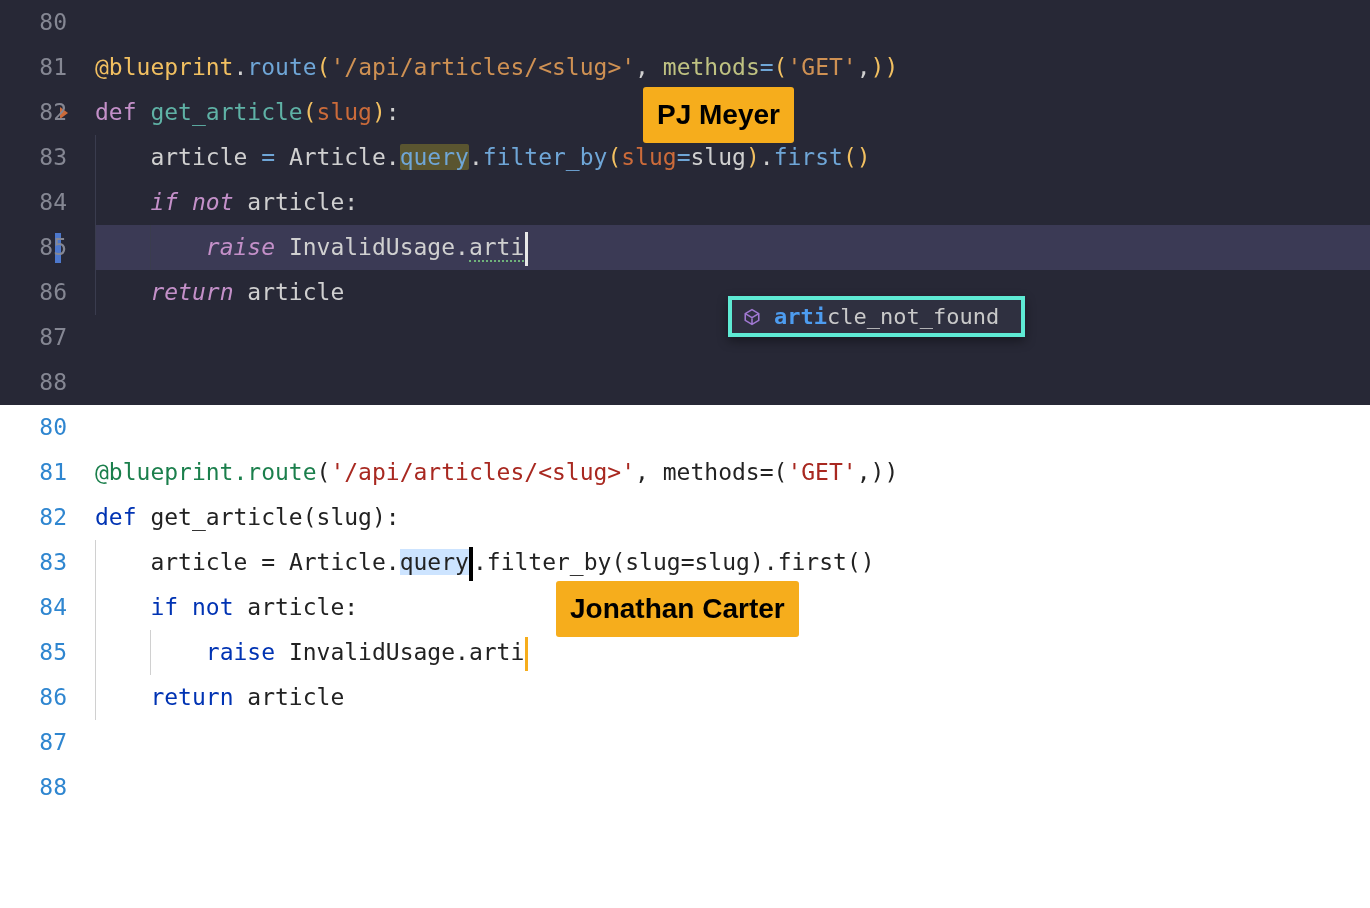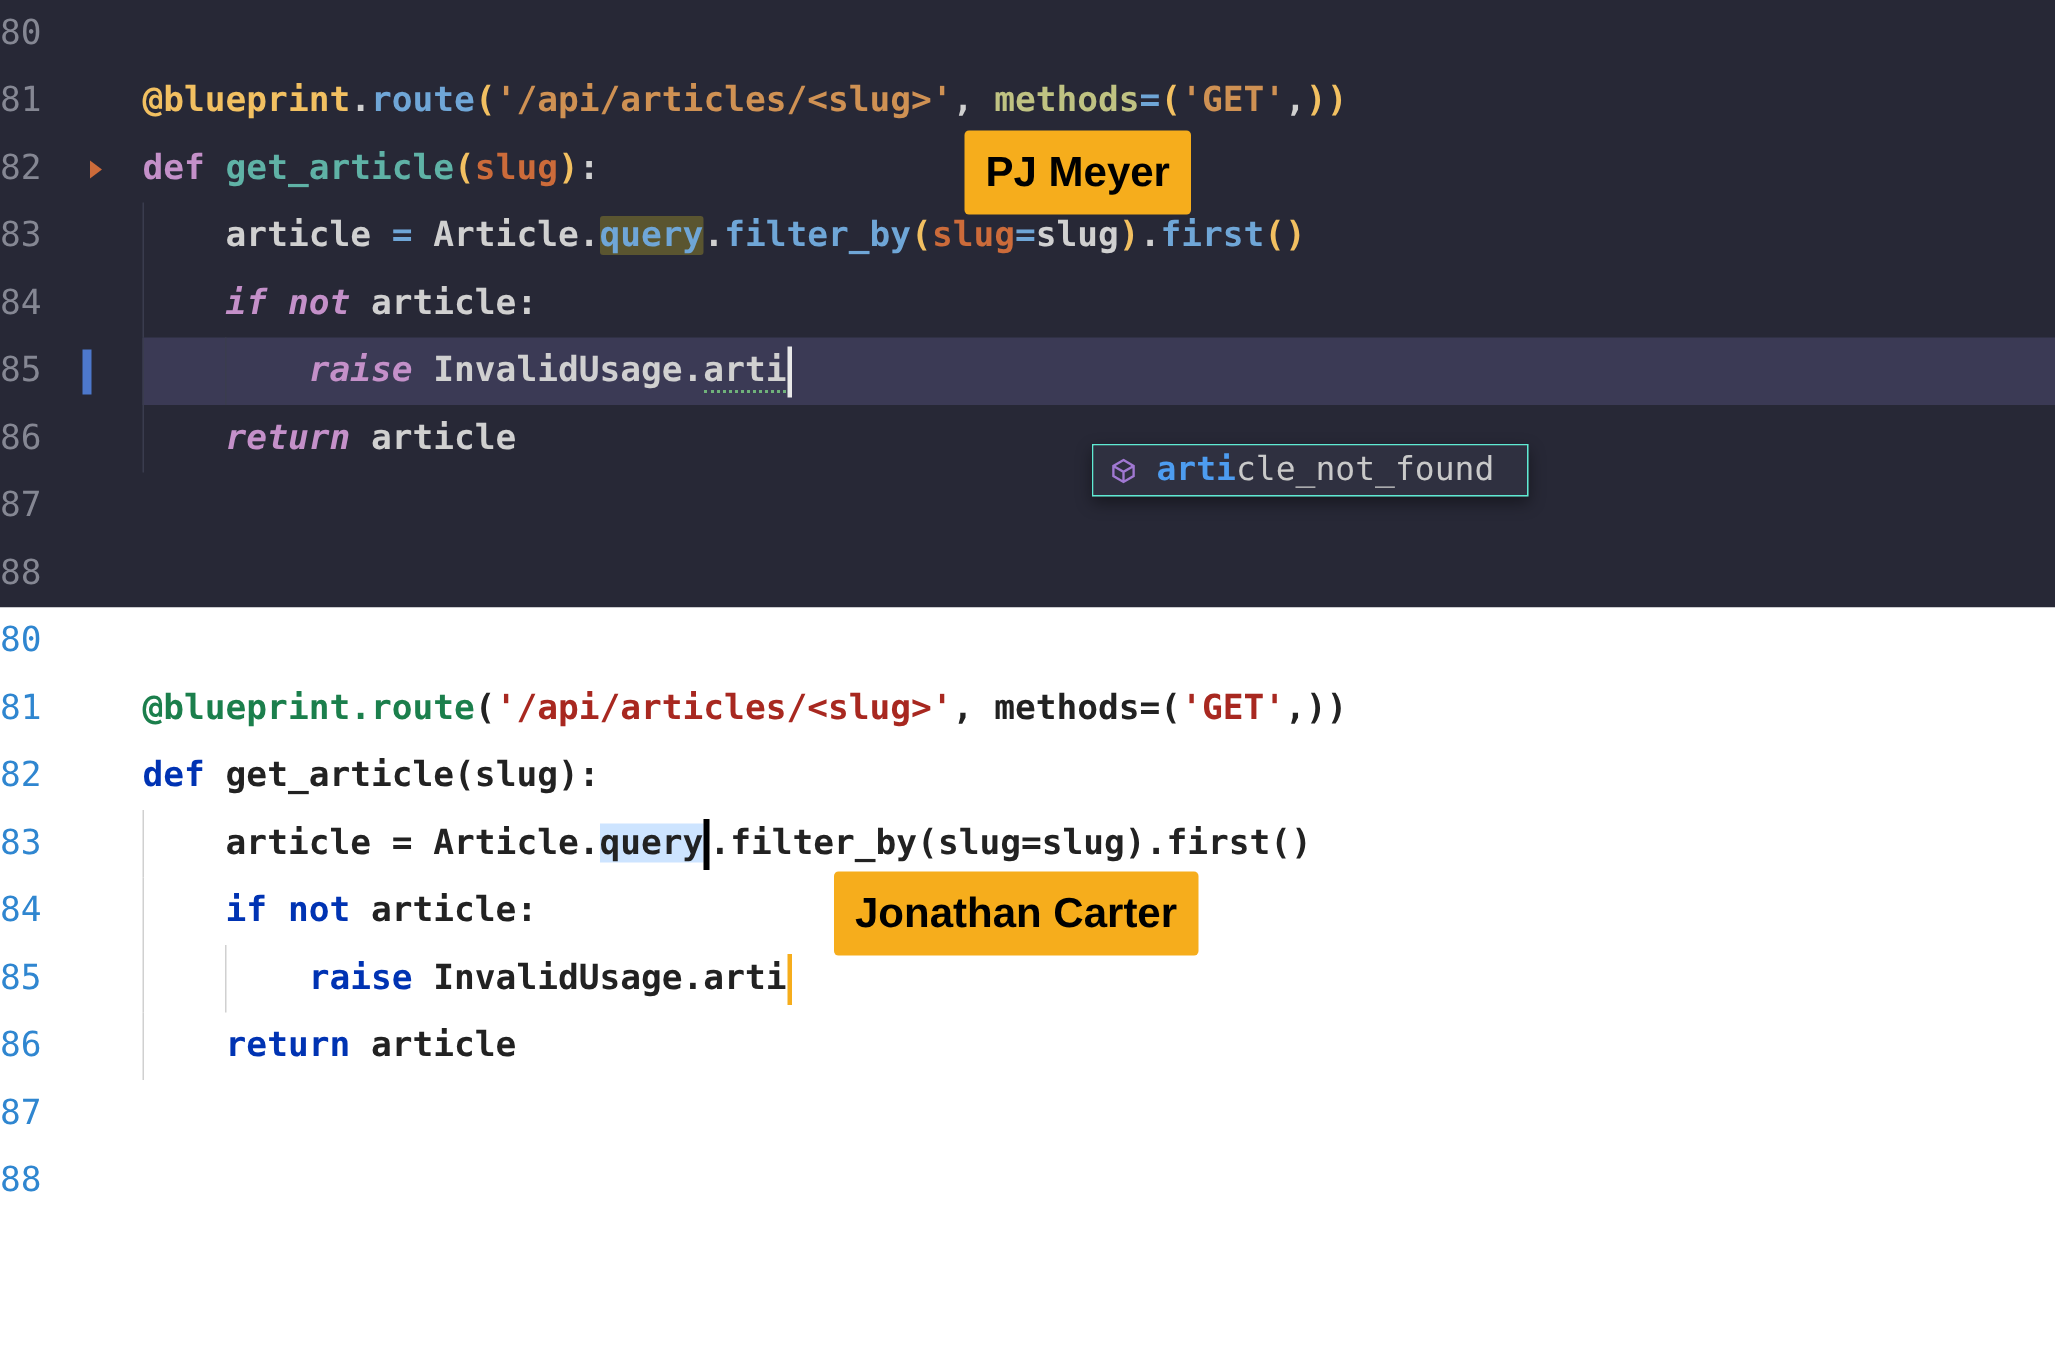--- a/index.html
+++ b/index.html
@@ -10,28 +10,28 @@
     background: #fff;
   }
   .editor { display: flex; flex-direction: column; }
   .pane { position: relative; }
   .pane-dark { background: #272836; color: #d0d0d0; }
   .pane-light { background: #ffffff; color: #222; }
   .line { display: flex; align-items: flex-start; min-height: 45px; line-height: 45px; white-space: pre; position: relative; }
   .gutter {
     width: 95px;
     flex: 0 0 95px;
-    text-align: left;
+    text-align: right;
     padding-right: 28px;
     user-select: none;
     position: relative;
   }
   .pane-dark .gutter { color: #858793; }
   .pane-light .gutter { color: #2f86d0; }
-  .code { flex: 1; position: relative; font-weight: bold; }
+  .code { flex: 1; position: relative; }
   
   .edit-marker {
     position: absolute;
     left: 55px;
     top: 8px;
     width: 6px;
     height: 30px;
     background: #4d78cc;
   }
   
@@ -139,21 +139,21 @@
     height: 34px;
     background: #f6ad1c;
     vertical-align: middle;
     margin-left: 1px;
   }
 
   
   .ac-popup {
     position: absolute;
     background: #404040;
-    border: 1px solid #5eead4;
+    border: 4px solid #5eead4;
     box-shadow: 0 4px 10px rgba(0,0,0,0.4);
     font-size: 22px;
     z-index: 10;
   }
   .ac-row {
     display: flex;
     align-items: center;
     padding: 4px 22px 4px 10px;
     gap: 12px;
     color: #c9c9c9;

